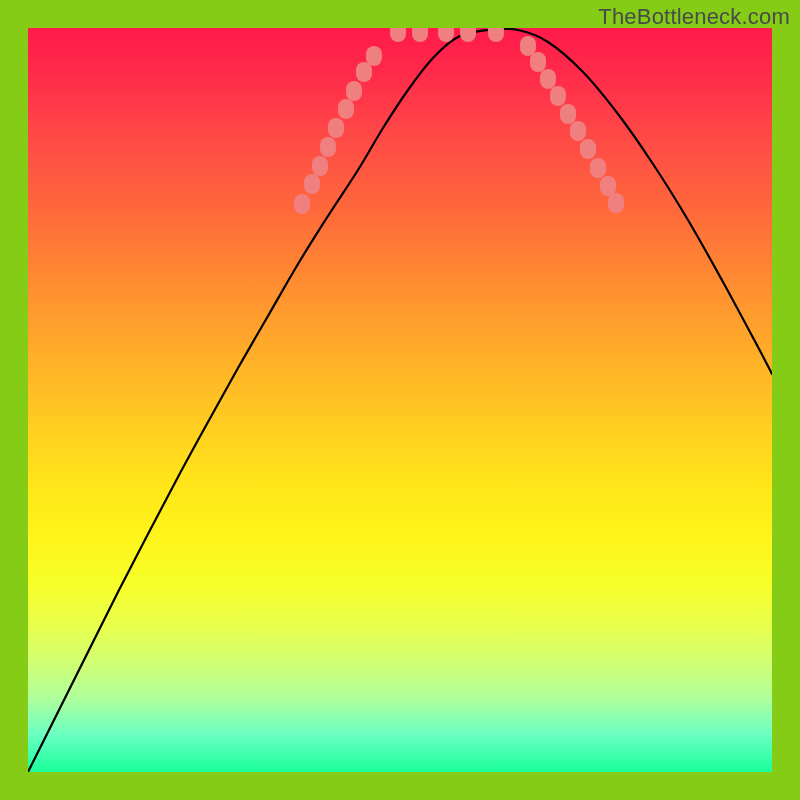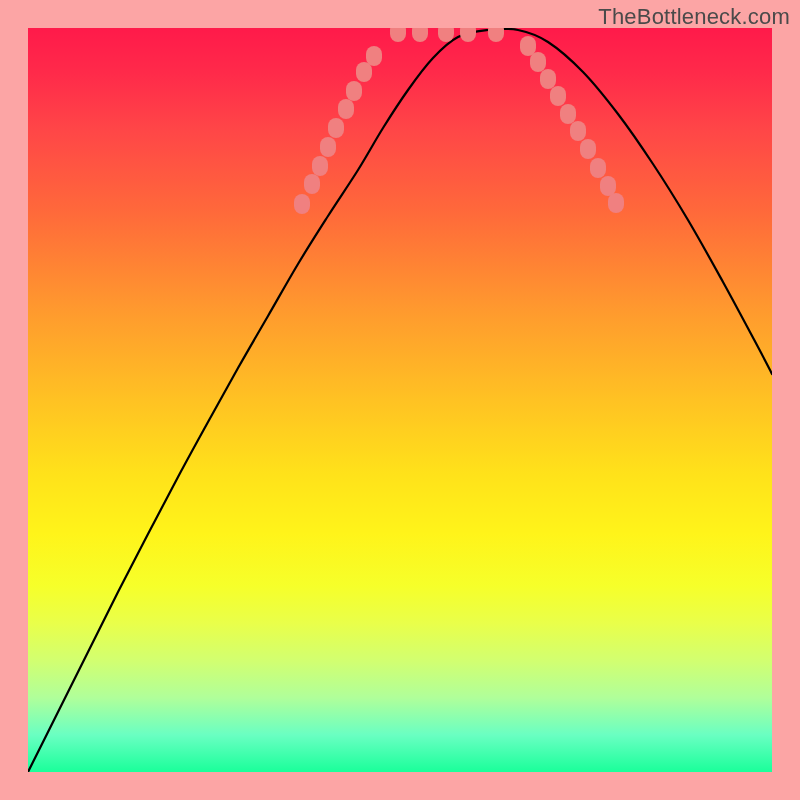--- a/index.html
+++ b/index.html
@@ -10,21 +10,21 @@
     background: #000;
     overflow: hidden;
     font-family: Arial, Helvetica, sans-serif;
   }
   .frame {
     position: absolute;
     top: 0;
     left: 0;
     width: 800px;
     height: 800px;
-    background: #fca5a5;
+    background: #84cc16;
   }
   .plot {
     position: absolute;
     top: 28px;
     left: 28px;
     width: 744px;
     height: 744px;
     background: linear-gradient(
       to bottom,
       #ff1a4a 0%,

